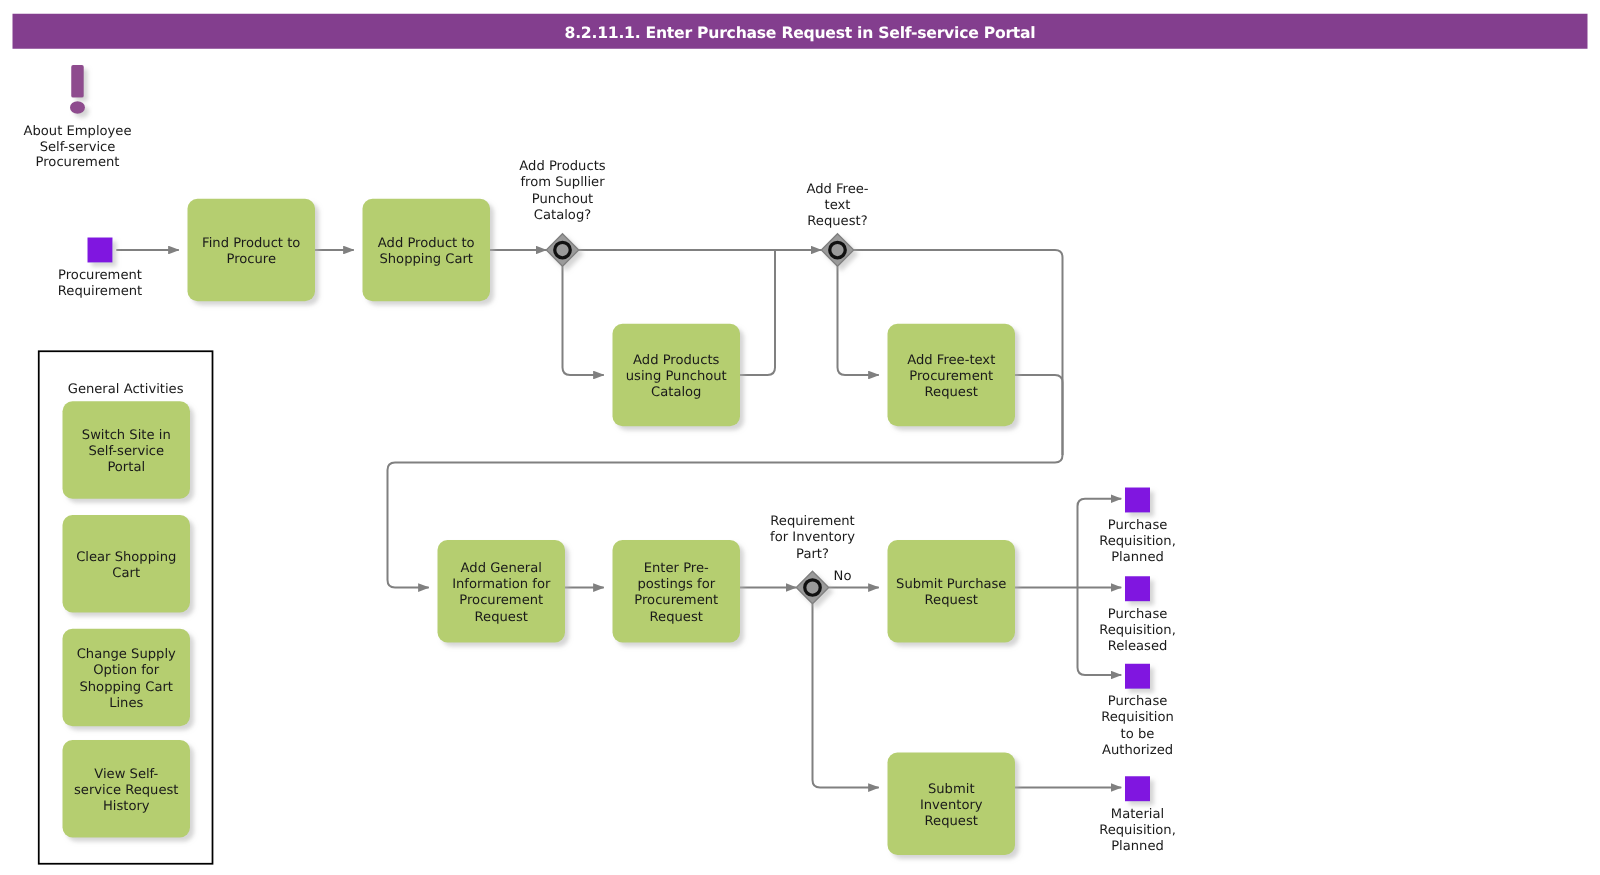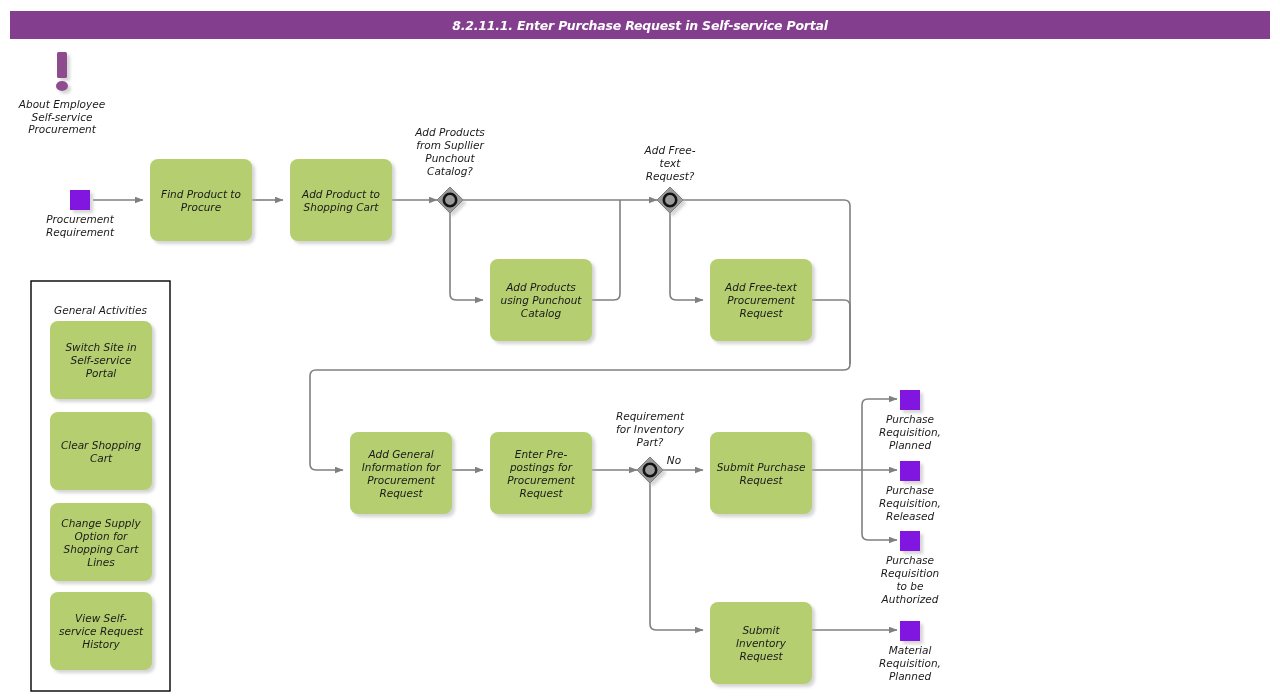--- a/index.html
+++ b/index.html
@@ -12,21 +12,20 @@
     width: 1280px;
     height: 700px;
     overflow: hidden;
     font-family: "DejaVu Sans", sans-serif;
   }
   #page {
     position: relative;
     width: 1280px;
     height: 504px;
     background: #ffffff;
-    font-style: italic;
   }
 
   
   #title-bar {
     position: absolute;
     left: 10px;
     top: 11px;
     width: 1260px;
     height: 28px;
     background: #833E8E;

